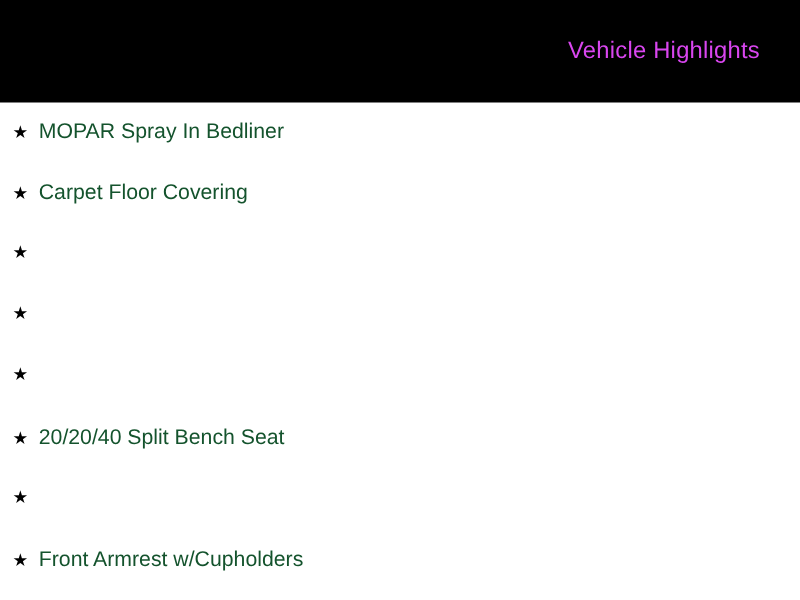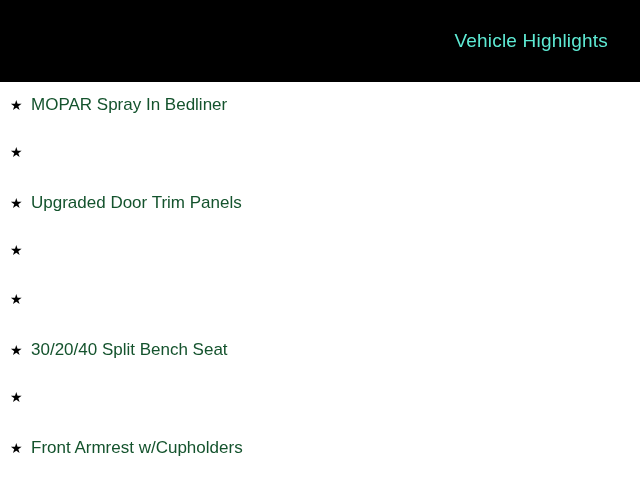--- a/index.html
+++ b/index.html
@@ -27,21 +27,21 @@
     width: 640px;
     height: 82px;
     background: #000000;
     display: flex;
     align-items: center;
     justify-content: flex-end;
     box-sizing: border-box;
     padding-right: 32px;
   }
   .header-title {
-    color: #5eead4;
+    color: #d946ef;
     font-size: 19px;
     letter-spacing: 0.2px;
     font-weight: 400;
     white-space: nowrap;
   }
   .highlights-list {
     position: absolute;
     top: 82px;
     left: 0;
     width: 640px;
@@ -82,38 +82,38 @@
 
   <ul class="highlights-list">
 
     <li class="highlight-item">
       <span class="bullet-star">★</span>
       <span class="item-label">MOPAR Spray In Bedliner</span>
     </li>
 
     <li class="highlight-item">
       <span class="bullet-star">★</span>
-    </li>
-
-    <li class="highlight-item">
-      <span class="bullet-star">★</span>
-      <span class="item-label">Upgraded Door Trim Panels</span>
+      <span class="item-label">Carpet Floor Covering</span>
     </li>
 
     <li class="highlight-item">
       <span class="bullet-star">★</span>
     </li>
 
     <li class="highlight-item">
       <span class="bullet-star">★</span>
     </li>
 
     <li class="highlight-item">
       <span class="bullet-star">★</span>
-      <span class="item-label">30/20/40 Split Bench Seat</span>
+    </li>
+
+    <li class="highlight-item">
+      <span class="bullet-star">★</span>
+      <span class="item-label">20/20/40 Split Bench Seat</span>
     </li>
 
     <li class="highlight-item">
       <span class="bullet-star">★</span>
     </li>
 
     <li class="highlight-item">
       <span class="bullet-star">★</span>
       <span class="item-label">Front Armrest w/Cupholders</span>
     </li>

